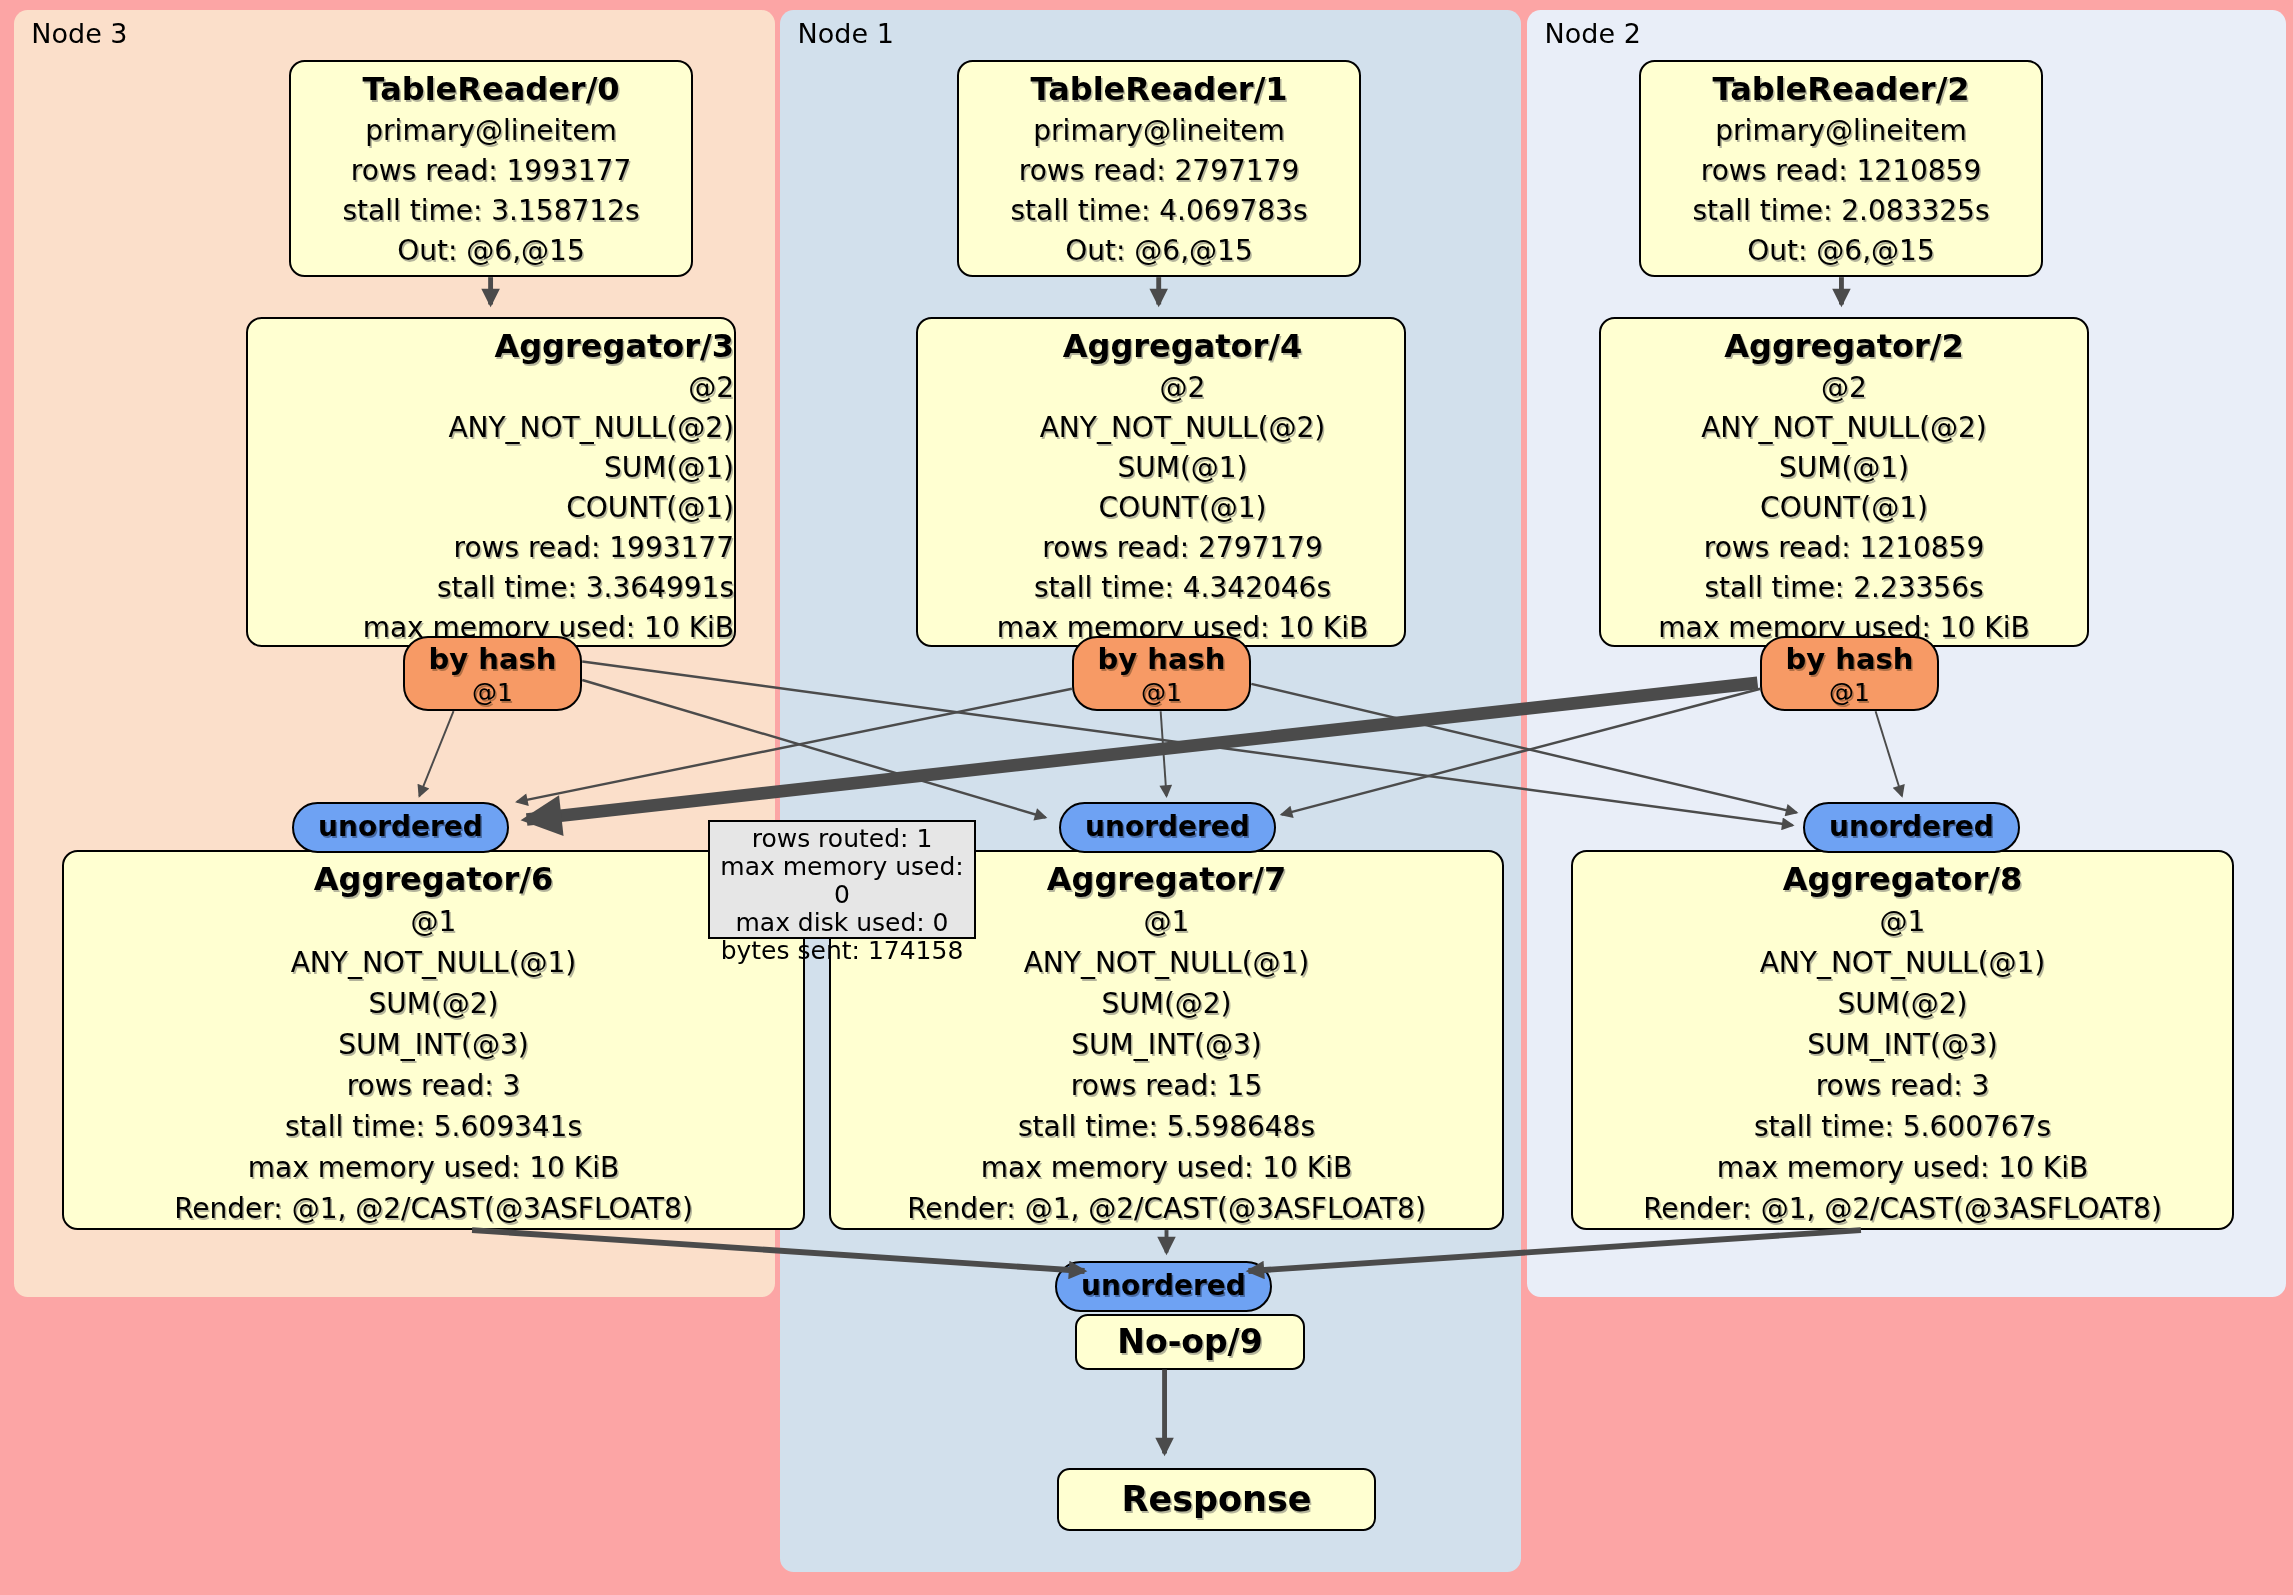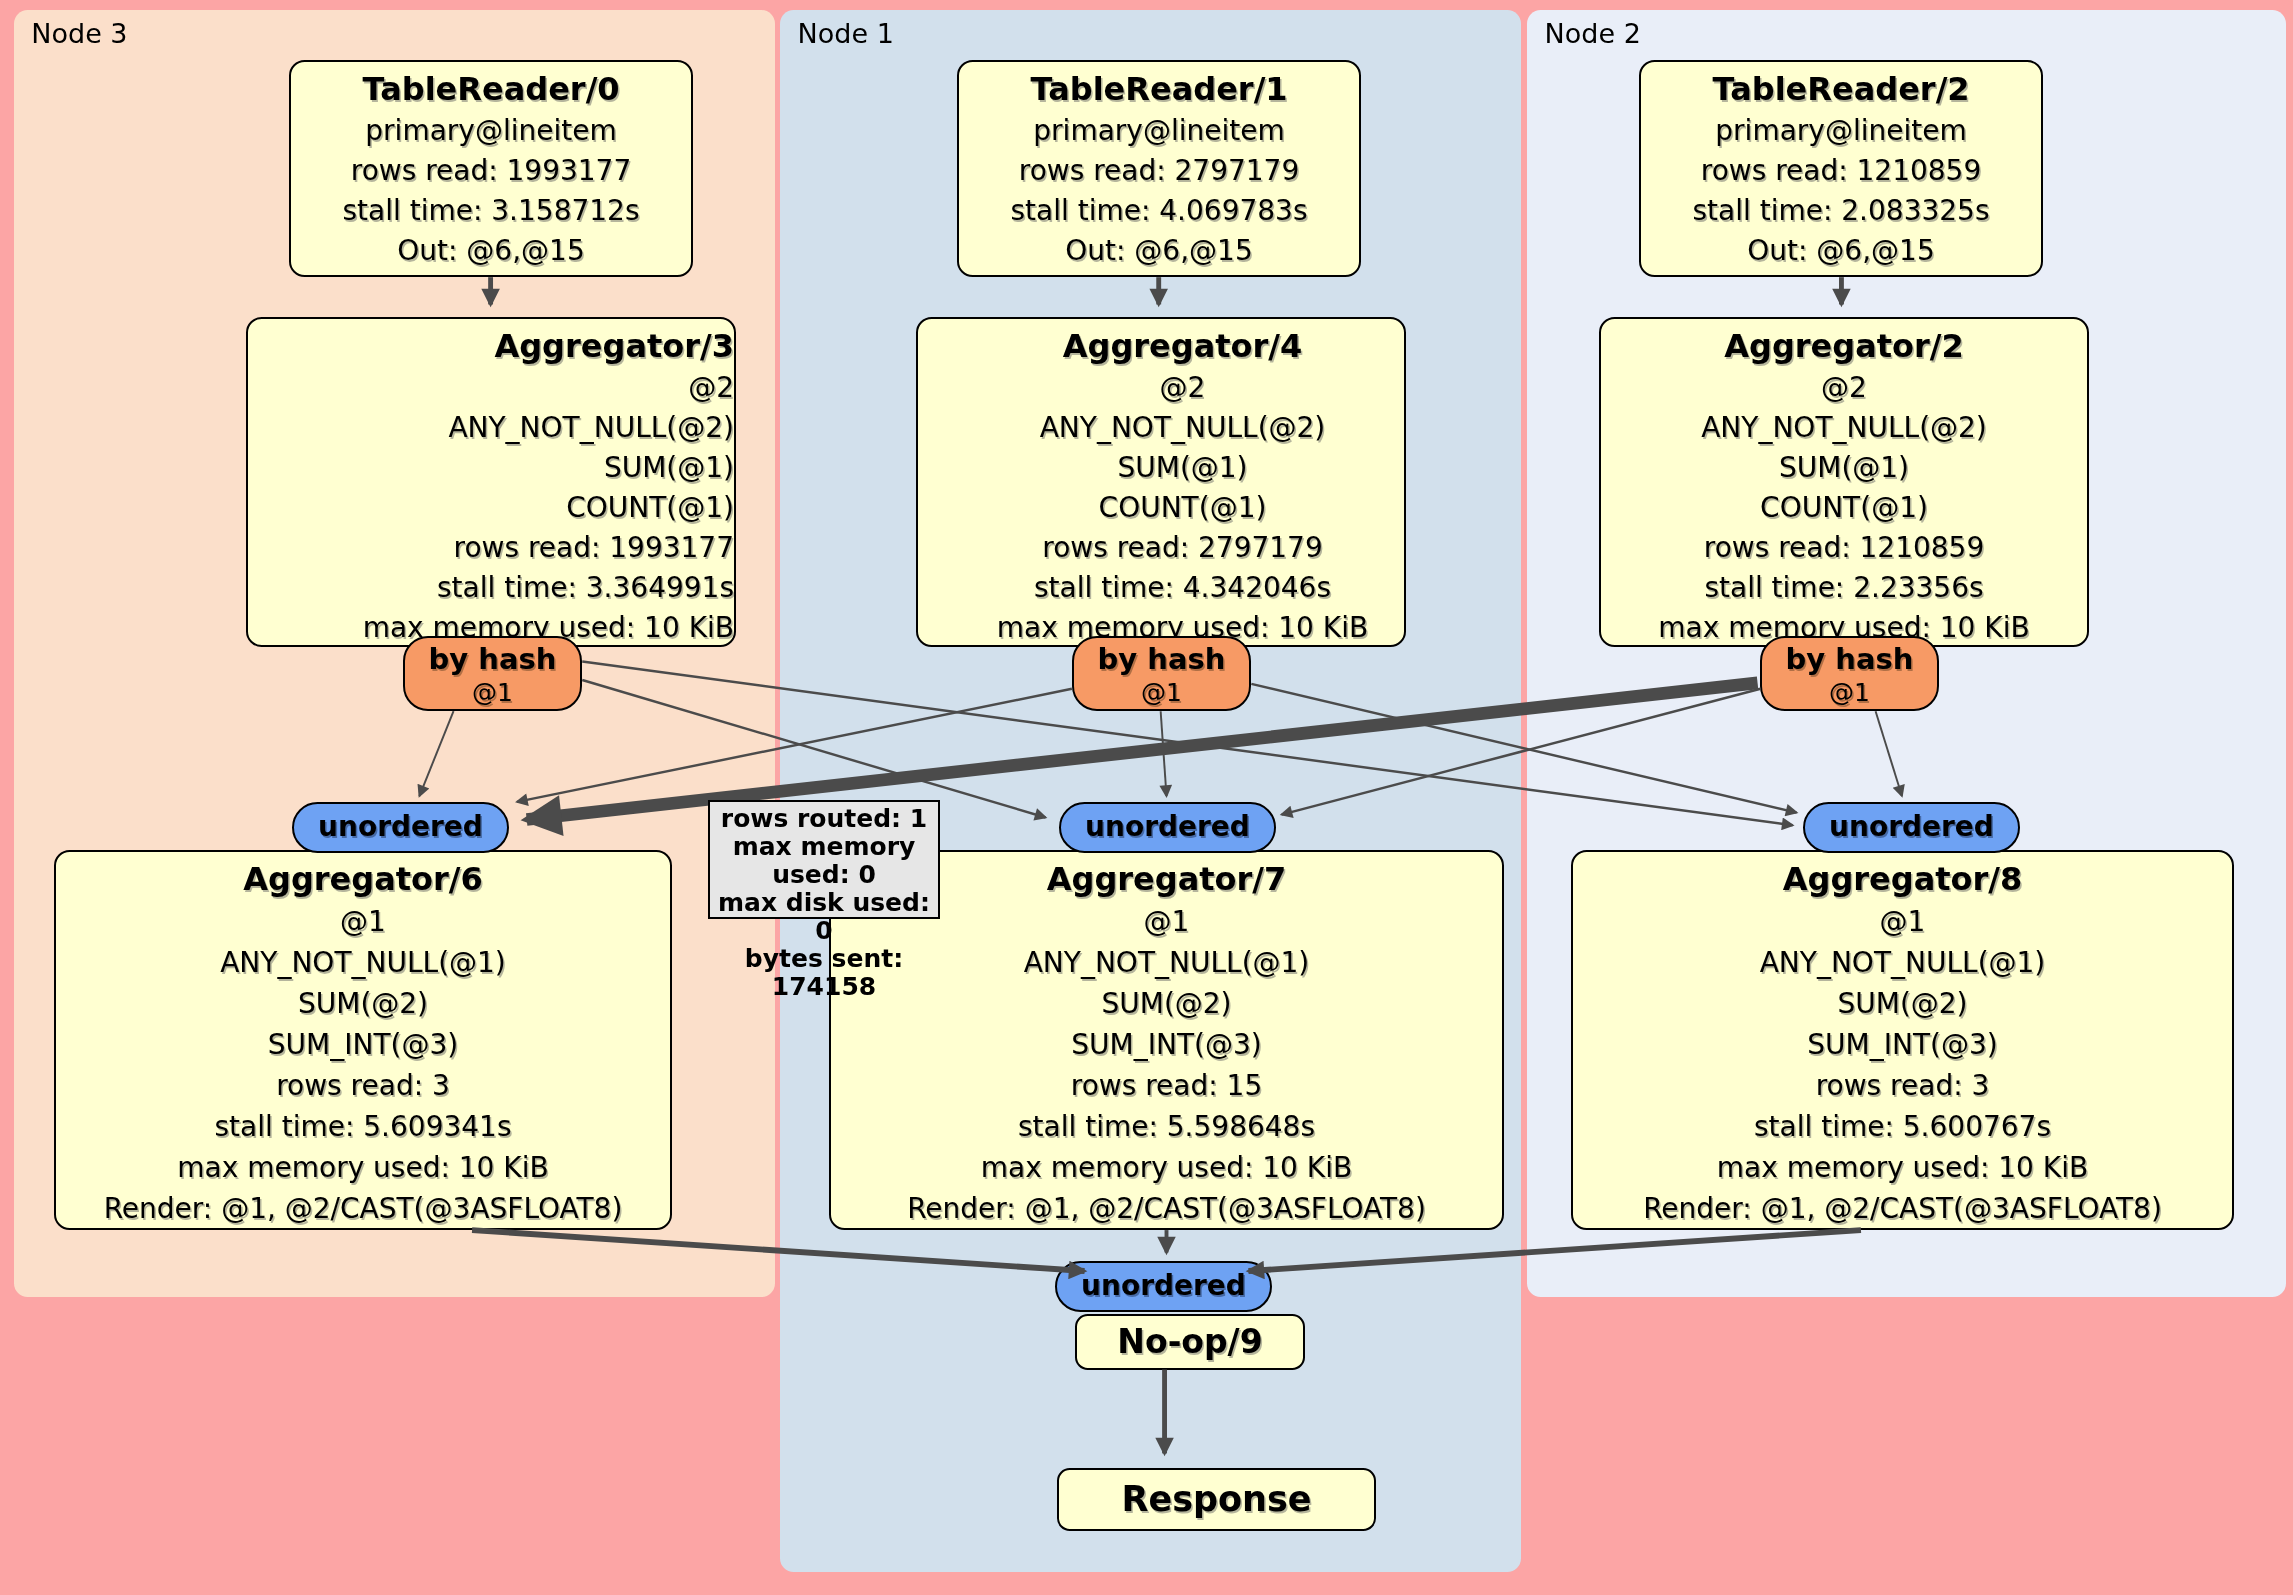--- a/index.html
+++ b/index.html
@@ -65,21 +65,21 @@
         <div class="line">rows read: 1993177</div>
         <div class="line">stall time: 3.364991s</div>
         <div class="line">max memory used: 10 KiB</div>
       </div>
   </div>
   <div class="router" style="left:403px;top:636px;width:179px;height:75px;">
     <div class="rtitle">by hash</div>
     <div class="rsub">@1</div>
   </div>
   <div class="collector" style="left:292px;top:802px;width:217px;height:51px;">unordered</div>
-  <div class="box bigbox z2" style="left:54px;top:850px;width:618px;height:380px;">
+  <div class="box bigbox z2" style="left:62px;top:850px;width:743px;height:380px;">
     <div class="title">Aggregator/6</div>
     <div>
         <div class="line">@1</div>
         <div class="line">ANY_NOT_NULL(@1)</div>
         <div class="line">SUM(@2)</div>
         <div class="line">SUM_INT(@3)</div>
         <div class="line">rows read: 3</div>
         <div class="line">stall time: 5.609341s</div>
         <div class="line">max memory used: 10 KiB</div>
         <div class="line">Render: @1, @2/CAST(@3ASFLOAT8)</div>
@@ -198,21 +198,21 @@
 
     <line x1="1802" y1="700" x2="540" y2="840" stroke="#4b4b4b" stroke-width="13" marker-end="url(#ah-b)"></line>
 
     <line x1="484" y1="1261" x2="1112" y2="1303" stroke="#4b4b4b" stroke-width="6" marker-end="url(#ah-m)"></line>
     <line x1="1196" y1="1261" x2="1196" y2="1284" stroke="#4b4b4b" stroke-width="4" marker-end="url(#ah-m)"></line>
     <line x1="1908" y1="1261" x2="1280" y2="1303" stroke="#4b4b4b" stroke-width="6" marker-end="url(#ah-m)"></line>
 
     <line x1="1194" y1="1404" x2="1194" y2="1490" stroke="#4b4b4b" stroke-width="5" marker-end="url(#ah-m)"></line>
   </svg>
 
-  <div class="tooltip" style="left:708px;top:800px;width:232px;height:119px;font-weight:bold;">
+  <div class="tooltip" style="left:708px;top:820px;width:268px;height:119px;">
     <div>
         <div class="line">rows routed: 1</div>
         <div class="line">max memory used: 0</div>
         <div class="line">max disk used: 0</div>
         <div class="line">bytes sent: 174158</div>
       </div>
   </div>
 
 </div>
 

